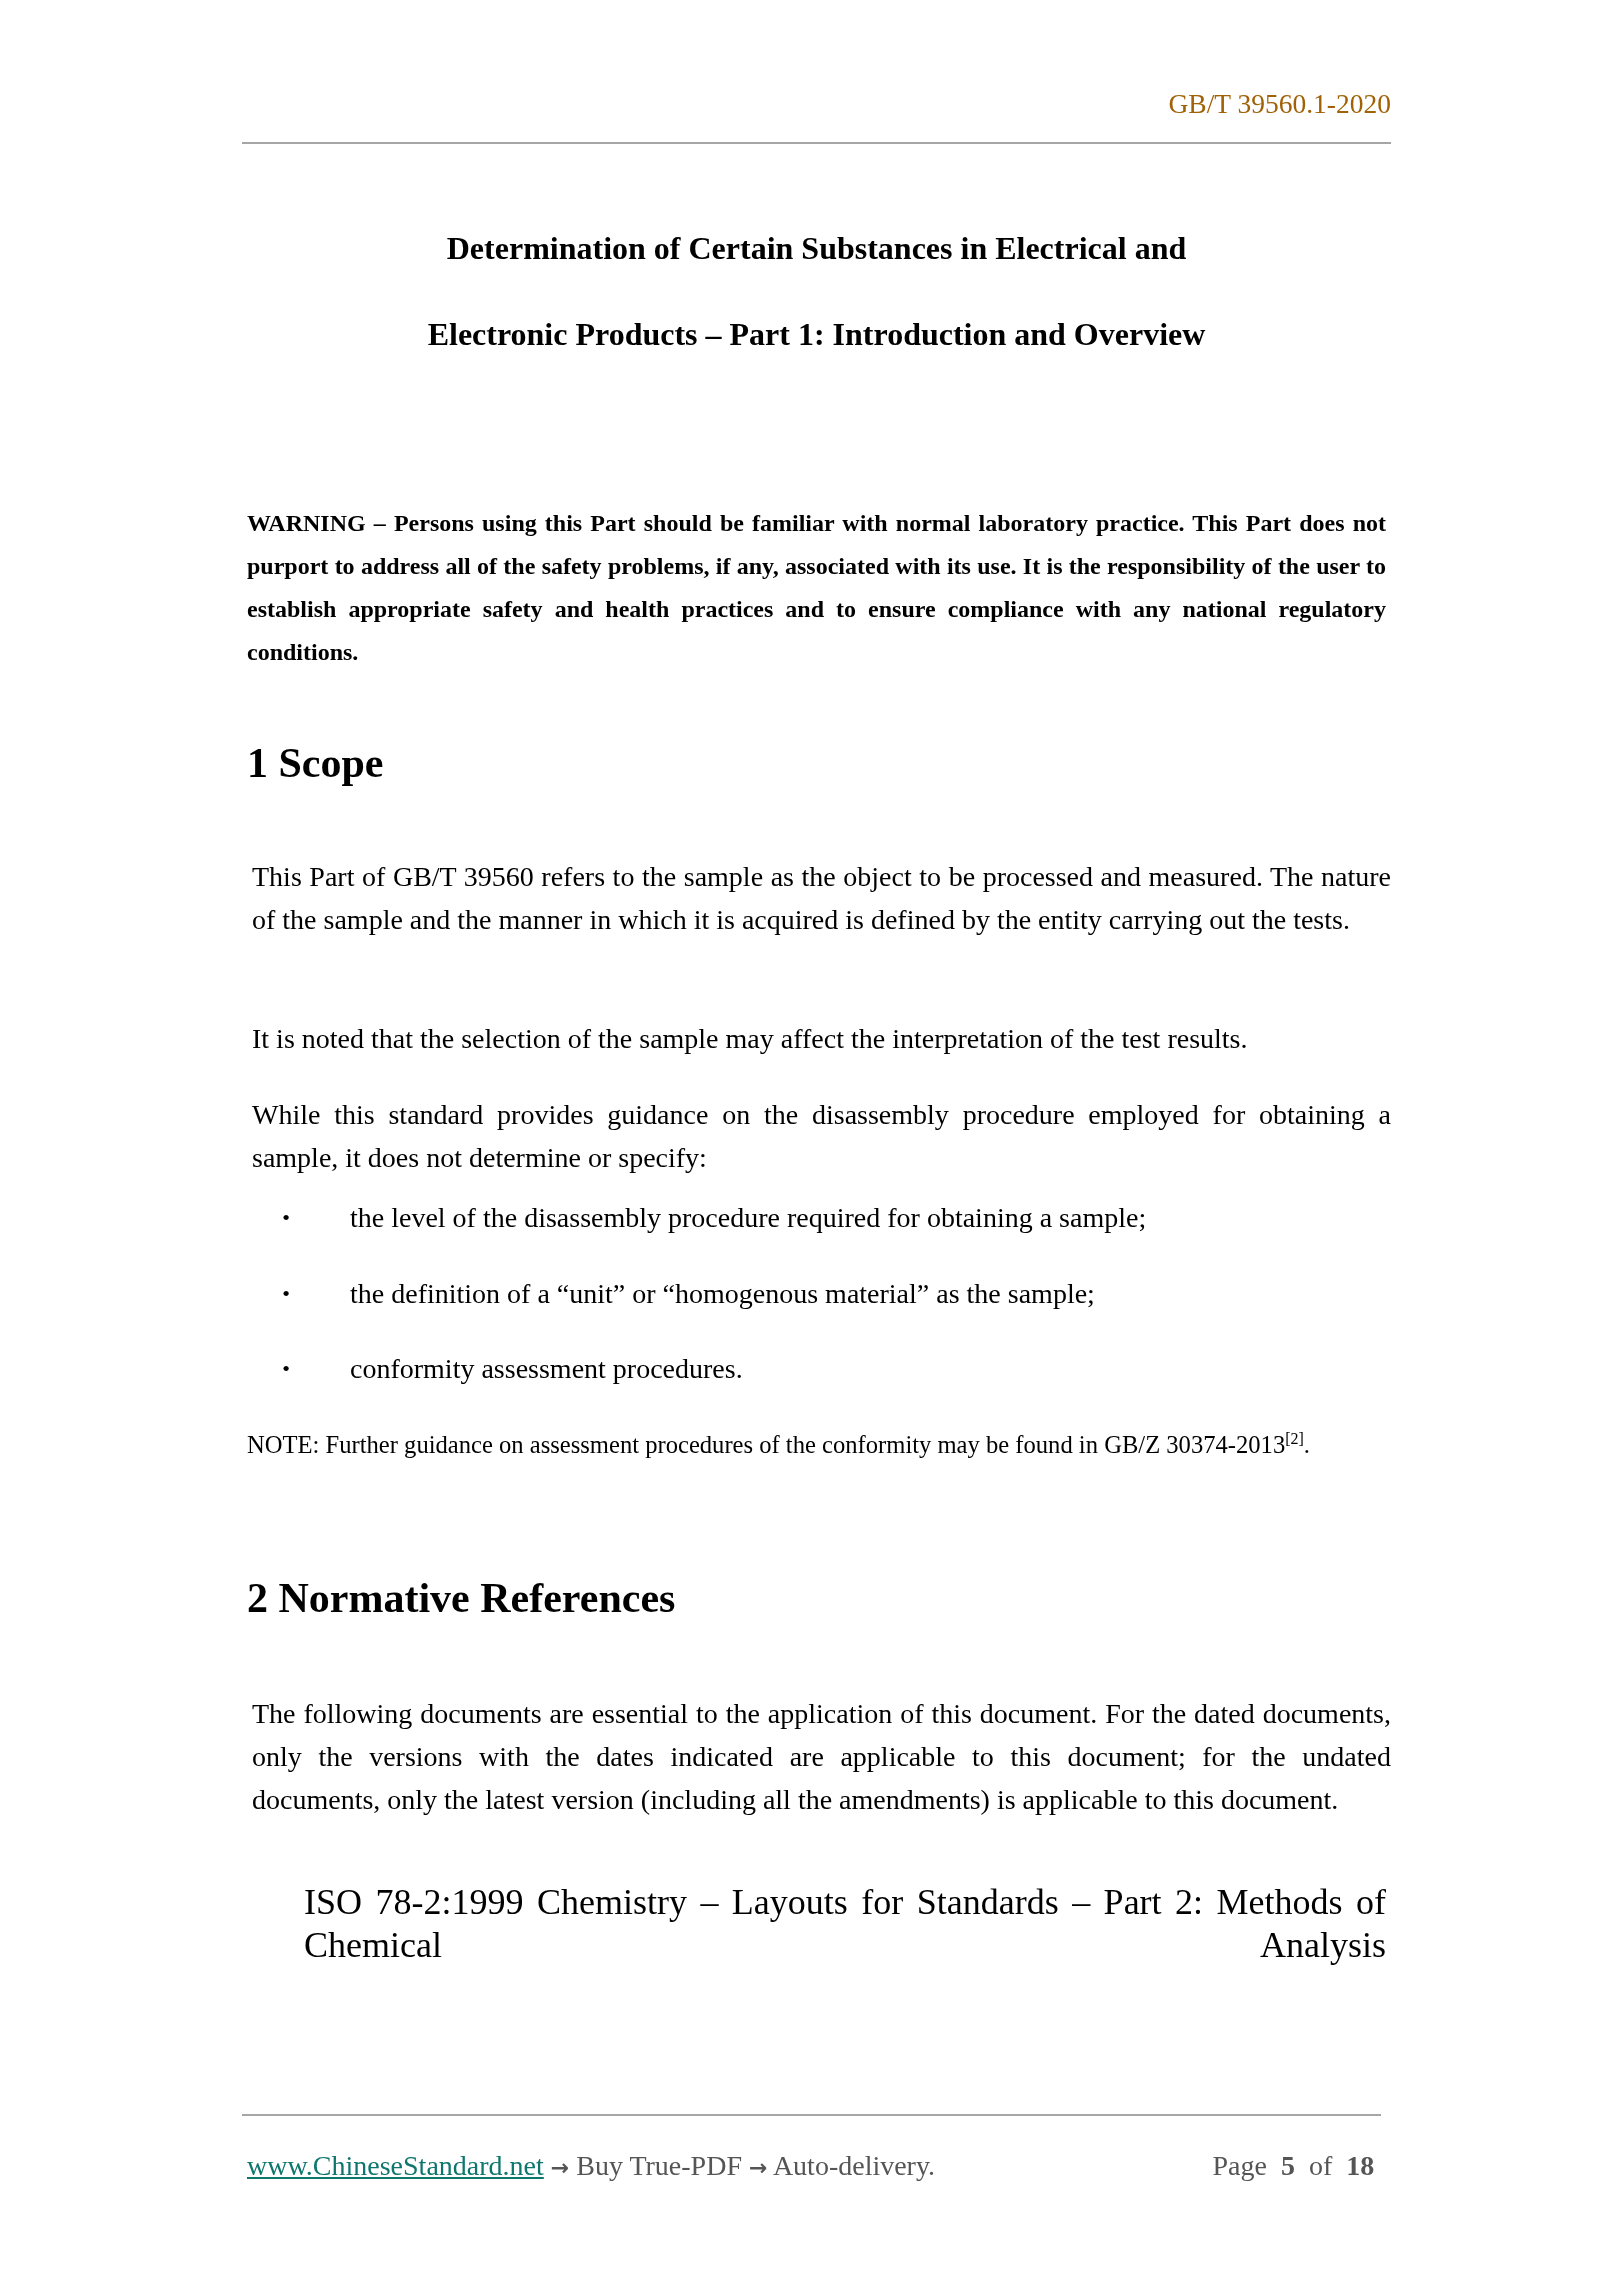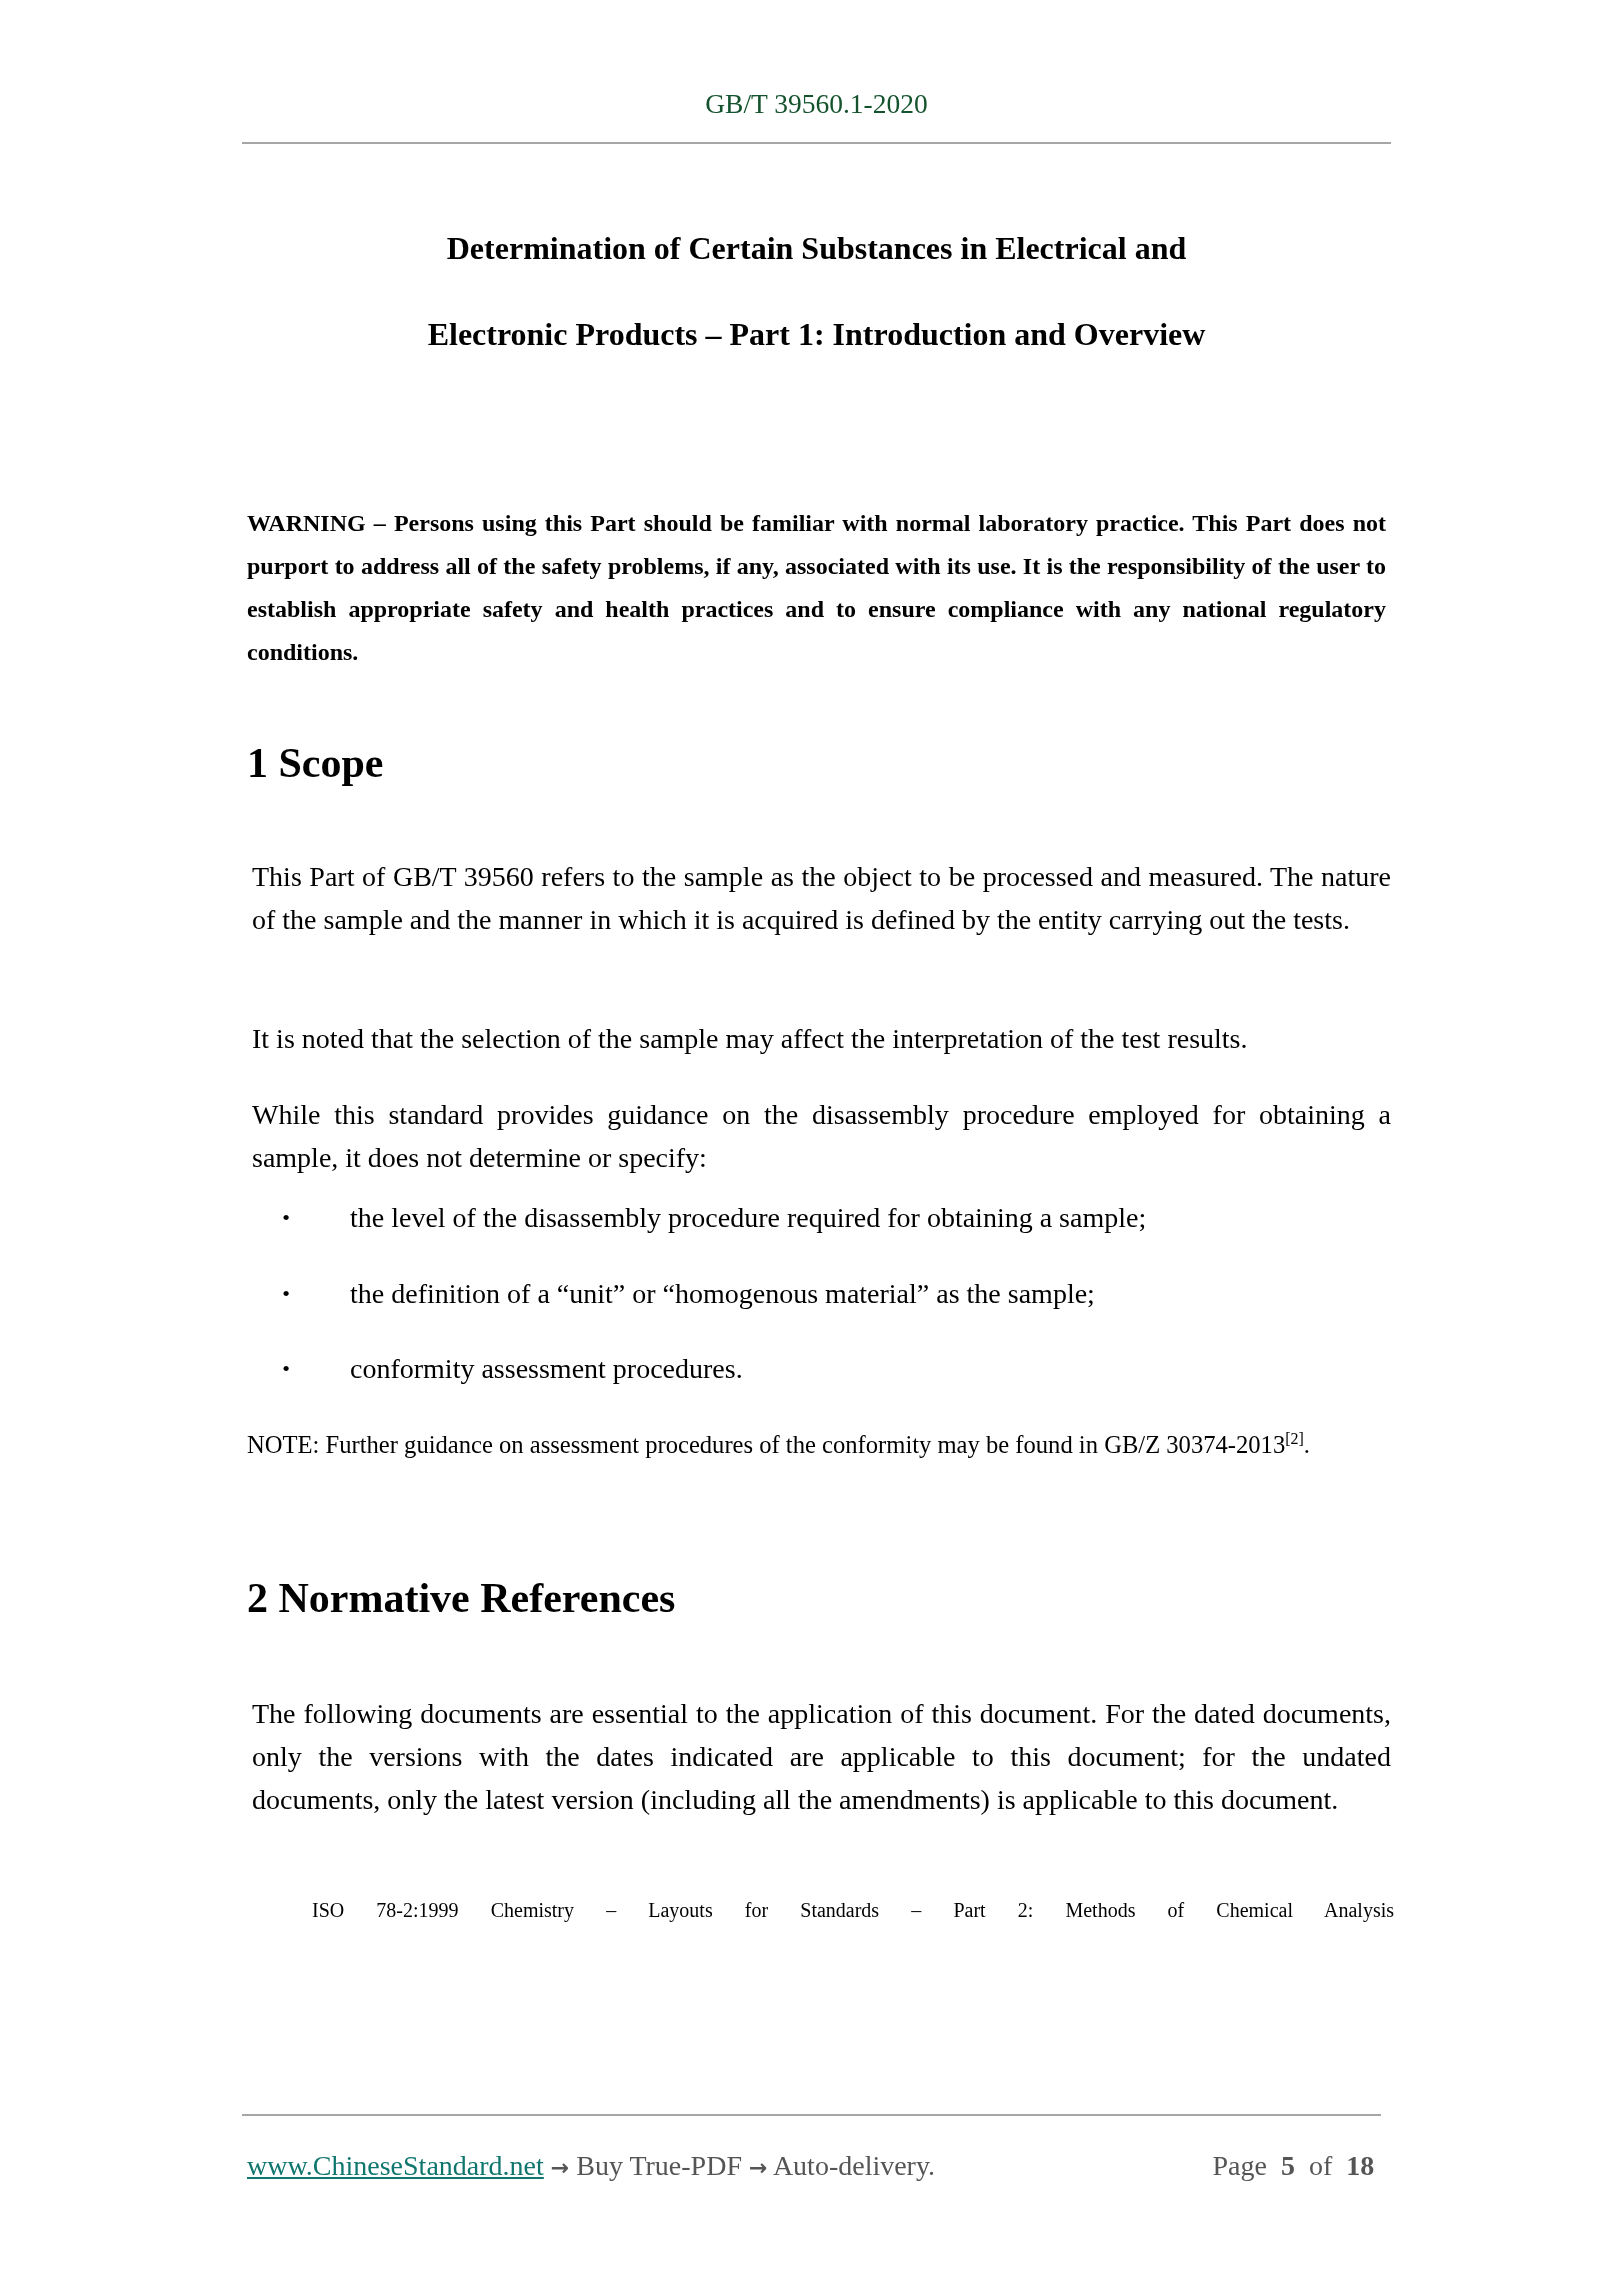--- a/index.html
+++ b/index.html
@@ -1,21 +1,21 @@
 <!DOCTYPE html>
 <html style="font-size:13.3px"><head>
 <meta charset="utf-8">
 <style>
   html, body { margin: 0; padding: 0; background: #ffffff; }
   body { width: 1623px; height: 2295px; position: relative; overflow: hidden;
          font-family: "Liberation Serif", "DejaVu Serif", serif; color: #000; }
   .page { position: absolute; left: 0; top: 0; width: 1623px; height: 2295px; }
 
   .running-header { position: absolute; left: 242px; width: 1149px; top: 85px;
-         text-align: center; font-size: 27.5px; color: #14532d; line-height: 37px; }
+         text-align: right; font-size: 27.5px; color: #a16207; line-height: 37px; }
   .header-rule { position: absolute; left: 242px; width: 1149px; top: 142px; height: 1.7px; background: #a6a6a6; }
 
   .title { position: absolute; left: 242px; width: 1149px; top: 205px; text-align: center;
          font-weight: bold; font-size: 32px; line-height: 86px; margin: 0; }
 
   .content { position: absolute; left: 247px; width: 1139px; }
   .warning { top: 502px; font-weight: bold; font-size: 24px; line-height: 43px; text-align: justify; margin: 0; }
 
   h2.section { position: absolute; left: 247px; margin: 0; font-weight: bold; font-size: 42px; line-height: 50px; }
   #sec1 { top: 738px; }
@@ -24,21 +24,21 @@
   p.body { position: absolute; left: 236px; width: 1139px; margin: 16px;
          font-size: 28px; line-height: 43px; text-align: justify; text-align-last: left; }
 
   .bullet { position: absolute; left: 284px; width: 1101px; font-size: 28px; line-height: 43px; margin: 0; }
   .bullet .dot { position: absolute; left: -1.7px; top: 0; font-size: 22px; }
   .bullet .txt { position: absolute; left: 30px; white-space: nowrap; margin-left: 36px; }
 
   p.note { position: absolute; left: 247px; width: 1139px; margin: 0; font-size: 24.6px; line-height: 43px; text-align: justify; text-align-last: left; }
   p.note sup { font-size: 16px; vertical-align: 9.2px; line-height: 0; }
 
-  p.ref { position: absolute; left: 304px; width: 1082px; margin: 8px; font-size: 20px; line-height: 43px; text-align: justify; text-align-last: left; }
+  p.ref { position: absolute; left: 304px; width: 1082px; margin: 0; font-size: 36px; line-height: 43px; text-align: justify; text-align-last: left; }
   p.ref.oneline { text-align-last: justify; }
 
   .footer-rule { position: absolute; left: 242px; width: 1139px; top: 2114px; height: 1.7px; background: #a6a6a6; }
   .footer { position: absolute; left: 247px; width: 1134px; top: 2147px; font-size: 28px; line-height: 37px; color: #555555; }
   .footer .site { text-decoration: underline; color: #0f766e; }
   .footer .arrow { font-family: "DejaVu Sans", sans-serif; font-size: 22px; font-weight: bold; }
   .footer .pageinfo { position: absolute; right: 6.7px; top: 0; white-space: nowrap; }
   .footer .pageinfo b { font-weight: bold; }
 </style>
 </head>

